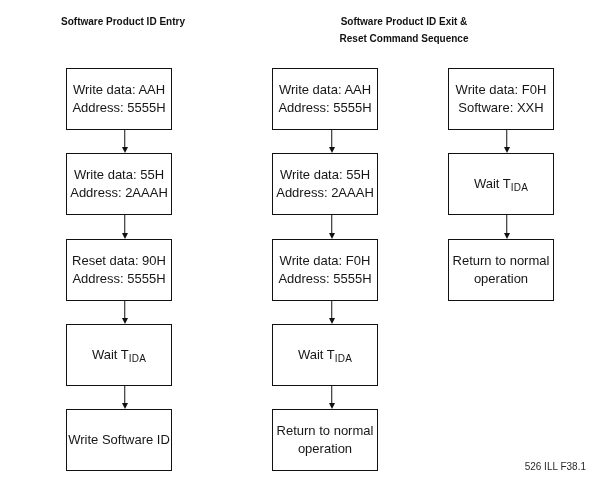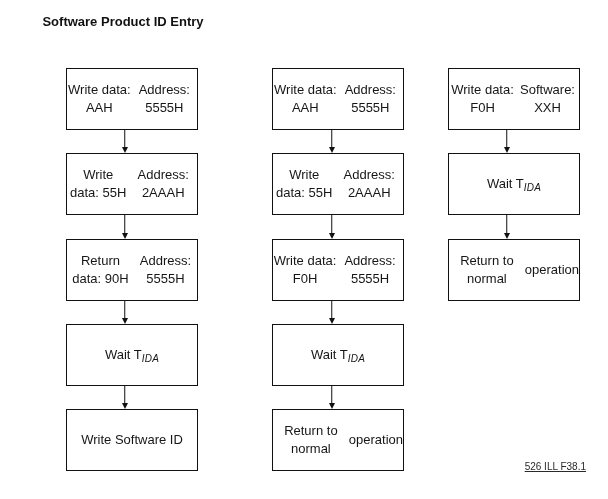--- a/index.html
+++ b/index.html
@@ -2,28 +2,28 @@
 <html><head>
 <meta charset="utf-8">
 <style>
   html,body { margin:0; padding:0; background:#fff; }
   .stage {
     position:relative; width:608px; height:499px; background:#ffffff;
     font-family:"Liberation Sans", sans-serif; color:#161616; overflow:hidden;
   }
   .title {
     position:absolute; top:13px; width:222px; text-align:center;
-    font-weight:bold; font-size:13px; line-height:17px; color:#111;
+    font-weight:bold; font-size:10px; line-height:17px; color:#111;
   }
   .title-entry { left:12px; }
   .title-exit  { left:293px; }
   .fbox {
-    position:absolute; width:132px; height:62px; box-sizing:border-box;
+    position:absolute; width:106px; height:62px; box-sizing:border-box;
     border:1.5px solid #111; background:#fff;
-    display:flex; flex-direction:row; justify-content:center; align-items:center;
+    display:flex; flex-direction:column; justify-content:center; align-items:center;
     text-align:center; font-size:13px; line-height:18px; color:#161616;
   }
   .c1 { left:66px; }  .c2 { left:272px; }  .c3 { left:448px; }
   .r1 { top:68px; }   .r2 { top:153px; }   .r3 { top:239px; }
   .r4 { top:324px; }  .r5 { top:409px; }
   .arrow { position:absolute; width:9px; }
   .arrow::before {
     content:""; position:absolute; left:50%; transform:translateX(-50%);
     top:0; width:1.5px; height:calc(100% - 6px); background:#111;
   }
@@ -31,47 +31,51 @@
     content:""; position:absolute; left:50%; transform:translateX(-50%);
     bottom:0; width:0; height:0;
     border-left:3.5px solid transparent; border-right:3.5px solid transparent;
     border-top:6.5px solid #111;
   }
   .x1 { left:120px; } .x2 { left:327px; } .x3 { left:502px; }
   .g1 { top:130px; height:23px; }
   .g2 { top:215px; height:24px; }
   .g3 { top:301px; height:23px; }
   .g4 { top:386px; height:23px; }
-  .sub { font-size:10px; position:relative; top:3px; letter-spacing:0.2px;font-style:italic; }
+  .sub { font-size:10px; position:relative; top:3px; letter-spacing:0.2px; }
   .footer {
     position:absolute; top:461px; right:22px;
-    font-size:10px; color:#2a2a2a;text-decoration:underline;
+    font-size:10px; color:#2a2a2a;
   }
 </style>
 </head>
 <body>
 
 <div class="stage">
 
   <div class="title title-entry">
     <div>Software Product ID Entry</div>
+  </div>
+  <div class="title title-exit">
+    <div>Software Product ID Exit &amp;</div>
+    <div>Reset Command Sequence</div>
   </div>
 
   <div class="fbox c1 r1">
     <div>Write data: AAH</div>
     <div>Address: 5555H</div>
   </div>
   <div class="arrow x1 g1"></div>
   <div class="fbox c1 r2">
     <div>Write data: 55H</div>
     <div>Address: 2AAAH</div>
   </div>
   <div class="arrow x1 g2"></div>
   <div class="fbox c1 r3">
-    <div>Return data: 90H</div>
+    <div>Reset data: 90H</div>
     <div>Address: 5555H</div>
   </div>
   <div class="arrow x1 g3"></div>
   <div class="fbox c1 r4">
     <div><span>Wait T</span><span class="sub">IDA</span></div>
   </div>
   <div class="arrow x1 g4"></div>
   <div class="fbox c1 r5">
     <div>Write Software ID</div>
   </div>

